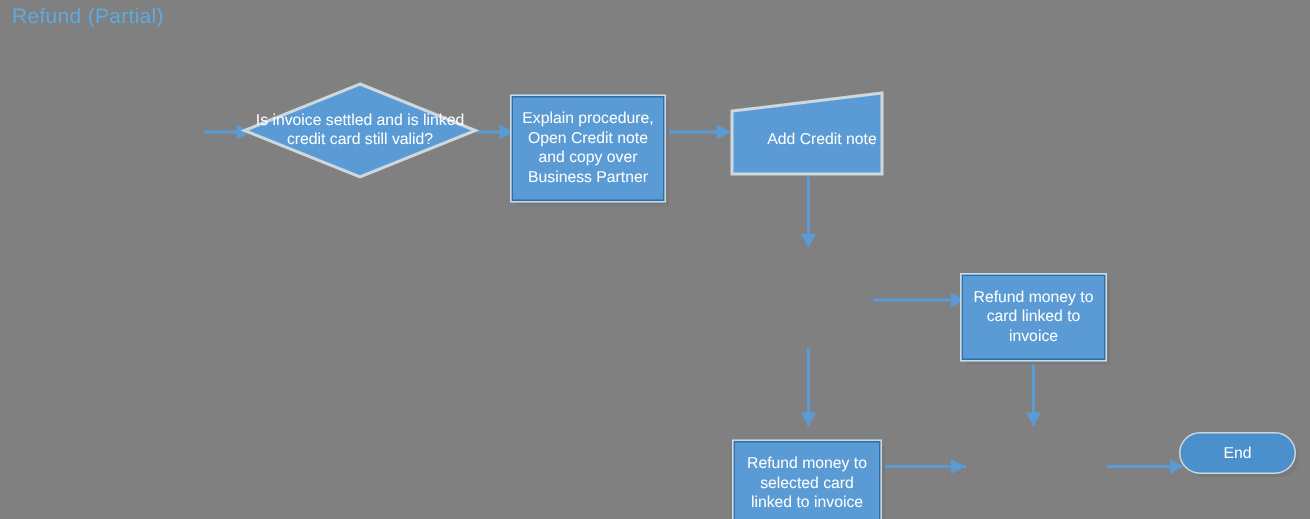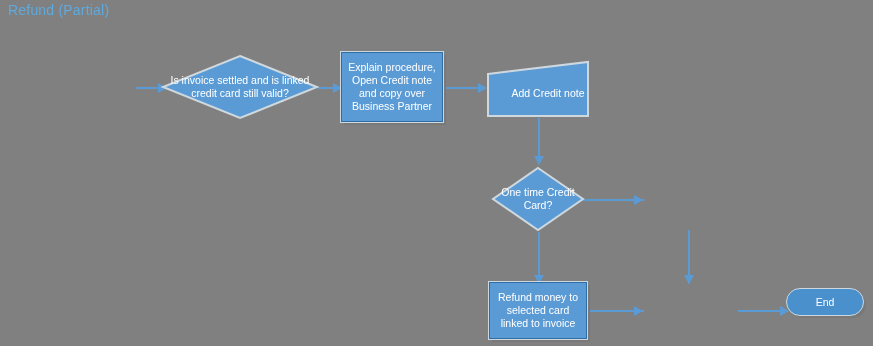--- a/index.html
+++ b/index.html
@@ -44,20 +44,21 @@
     padding: 2px 4px;
     z-index: 3;
   }
   .node .lbl { display: block; width: 100%; }
 
   .proc {
     background: #5b9bd5;
     border: 1px solid #cfd8de;
     box-shadow: 3px 3px 0 -1px rgba(120,120,120,0.95),
                 0 0 0 1px #2f6ea5 inset;
+    margin-top: 12px;
   }
   .term-green {
     background: #76a539;
     border: 1px solid #c9d6b9;
     border-radius: 22px;
     box-shadow: 3px 3px 0 -1px rgba(120,120,120,0.95);
   }
   .term-blue {
     background: #4a90cc;
     border: 1px solid #cfd8de;
@@ -158,27 +159,24 @@
     <span class="lbl">Explain procedure, Open Credit note and copy over Business Partner</span>
   </div>
 
   <div class="node manual" style="left:486px; top:60px; width:104px; height:58px;">
     <svg class="mshape" viewBox="0 0 104 58" preserveAspectRatio="none">
       <polygon points="2,14 102,2 102,56 2,56" fill="#5b9bd5" stroke="#cfd8de" stroke-width="2"></polygon>
     </svg>
     <span class="lbl" style="padding-top:8px;margin-left:20px;">Add Credit note</span>
   </div>
 
-  <div class="node decision" style="left:490px; top:165px; width:96px; height:68px;">
-    <svg class="dshape" viewBox="0 0 96 68" preserveAspectRatio="none">
-      <polygon points="48,3 93,34 48,65 3,34" fill="#5b9bd5" stroke="#cfd8de" stroke-width="2"></polygon>
-    </svg>
-    <span class="lbl">One time Credit Card?</span>
+
+  <div class="node proc" style="left:640px; top:170px; width:98px; height:59px;">
+    <span class="lbl">Refund money to card linked to invoice</span>
   </div>
-
 
   <div class="node proc" style="left:488px; top:281px; width:100px; height:59px;">
     <span class="lbl">Refund money to selected card linked to invoice</span>
   </div>
 
 
   <div class="node term-blue" style="left:786px; top:288px; width:78px; height:28px;">
     <span class="lbl">End</span>
   </div>
 

